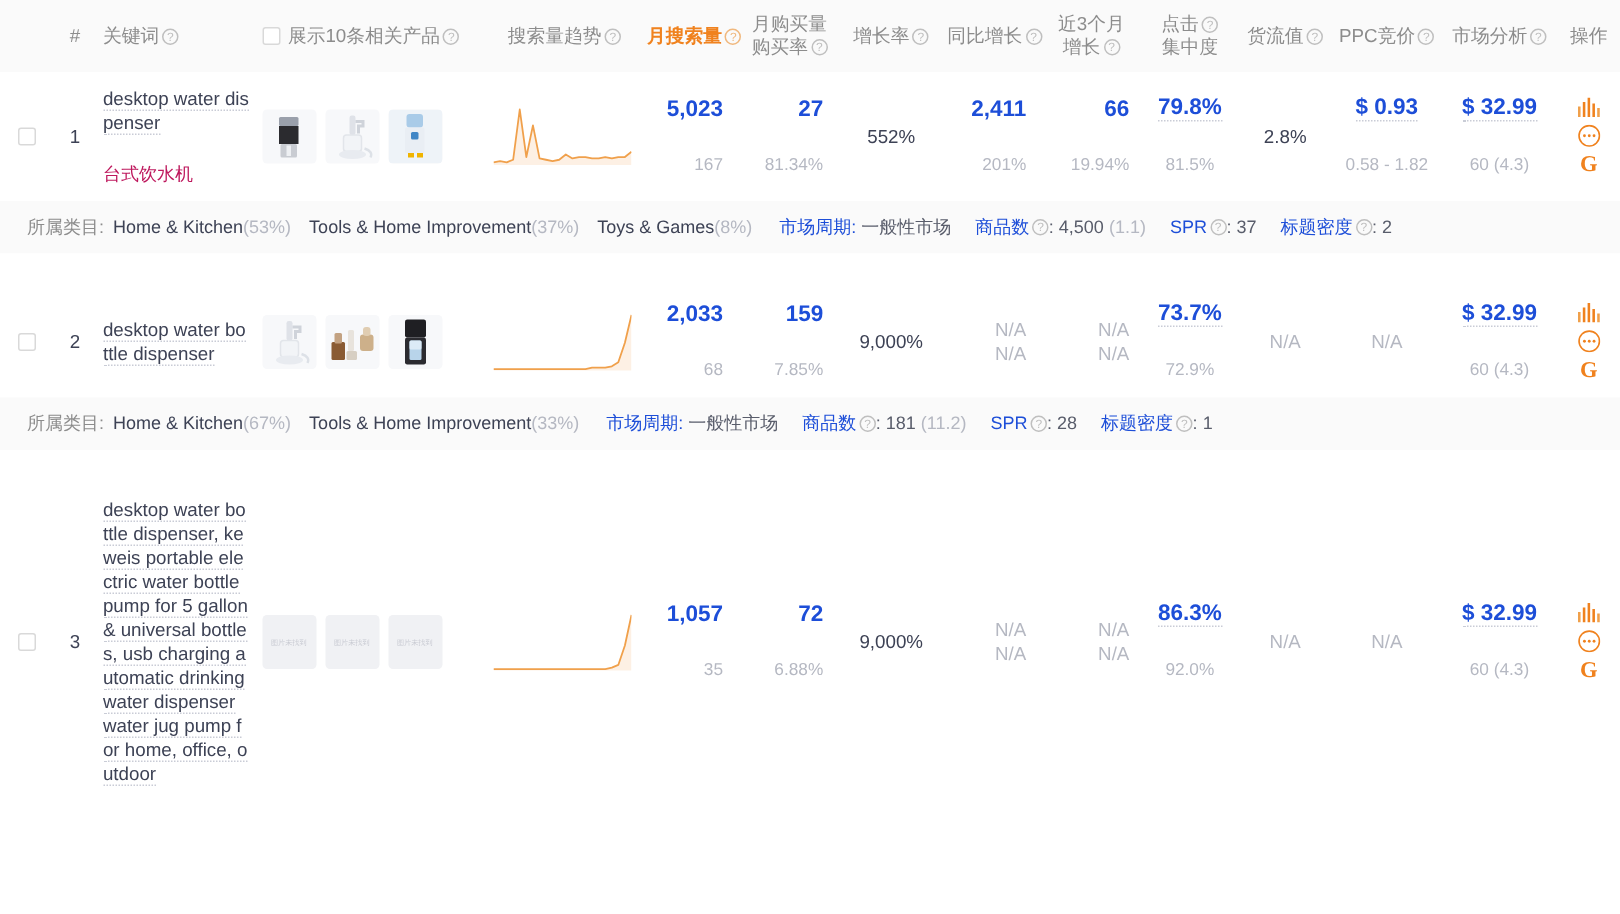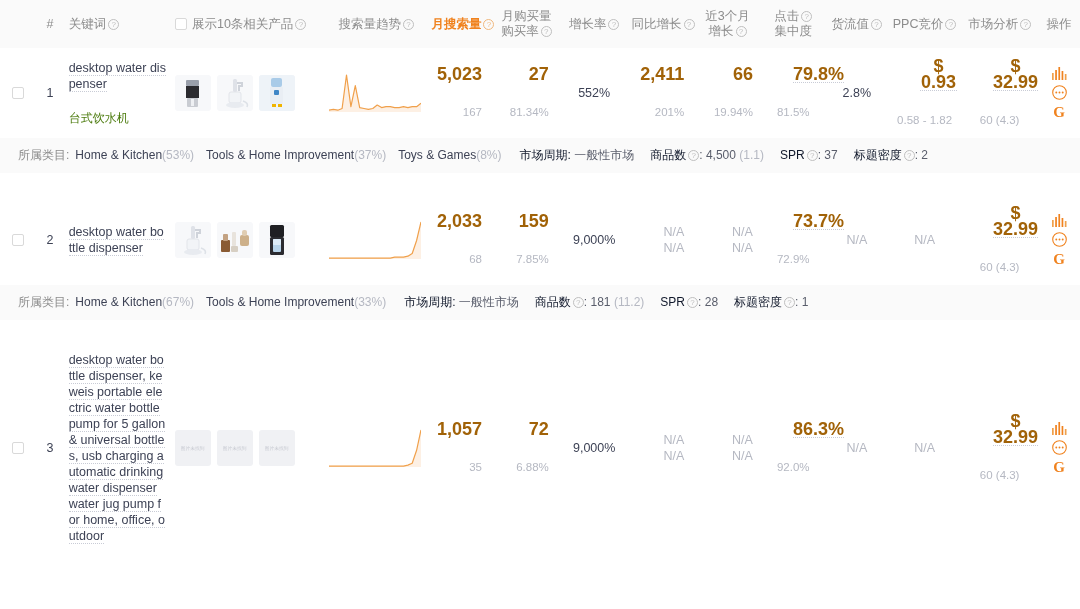--- a/index.html
+++ b/index.html
@@ -83,21 +83,21 @@
     font-size: 12.5px;
     color: #3d4255;
     line-height: 16px;
     border-bottom: 1px dotted #c9ccd6;
     display: inline;
     word-break: break-all;
     cursor: pointer;
   }
   .kw-cn {
     font-size: 12px;
-    color: #4d7c0f;
+    color: #be185d;
     line-height: 16px;
     margin-top: 18px;
   }
 
   
   .thumbs { display: flex; gap: 6px; align-items: center; }
   .thumb {
     width: 36px; height: 36px;
     border-radius: 3px;
     background: #f7f8fa;
@@ -114,26 +114,26 @@
     color: #c8cad2;
     letter-spacing: 0px;
     transform: scale(0.95);
   }
 
   
   .spark { width: 92px; height: 46px; display: block; }
 
   
   .v-main {
-    font-size: 18px;
-    color: #a16207;
+    font-size: 15px;
+    color: #1d4ed8;
     font-weight: 700;
     line-height: 16px;
   }
-  .v-main.dot { border-bottom: 1px dotted #c9ccd6; display: inline-block; margin-left: 28px; }
+  .v-main.dot { border-bottom: 1px dotted #c9ccd6; display: inline-block; }
   .v-sub {
     font-size: 11.5px;
     color: #b5b8c2;
     line-height: 16px;
     margin-top: 21px;
   }
   .v-na   { font-size: 12.5px; color: #b5b8c2; line-height: 16px; }
   .v-solo { font-size: 12.5px; color: #3d4255; font-weight: 400; }
 
   
@@ -157,21 +157,21 @@
     background: #fafafa;
     padding: 9px 0 9px 18px;
     font-size: 12px;
     color: #595d6b;
     white-space: nowrap;
   }
   .meta-label { color: #8c8c8c; margin-right: 6px; }
   .meta-grp { display: inline-block; margin-right: 16px; }
   .meta-cat { color: #3d4255; margin-right: 12px; }
   .meta-pct { color: #b5b8c2; }
-  .meta-k { color: #0f172a; }
+  .meta-k { color: #1d4ed8; }
   .meta-v { color: #595d6b; }
   .meta-v2 { color: #b5b8c2; }
 
   
   tr.gap-row > td { height: 22px; background: #ffffff; padding: 0; border: 0; }
 </style>
 </head>
 <body>
 
 <div id="app">

